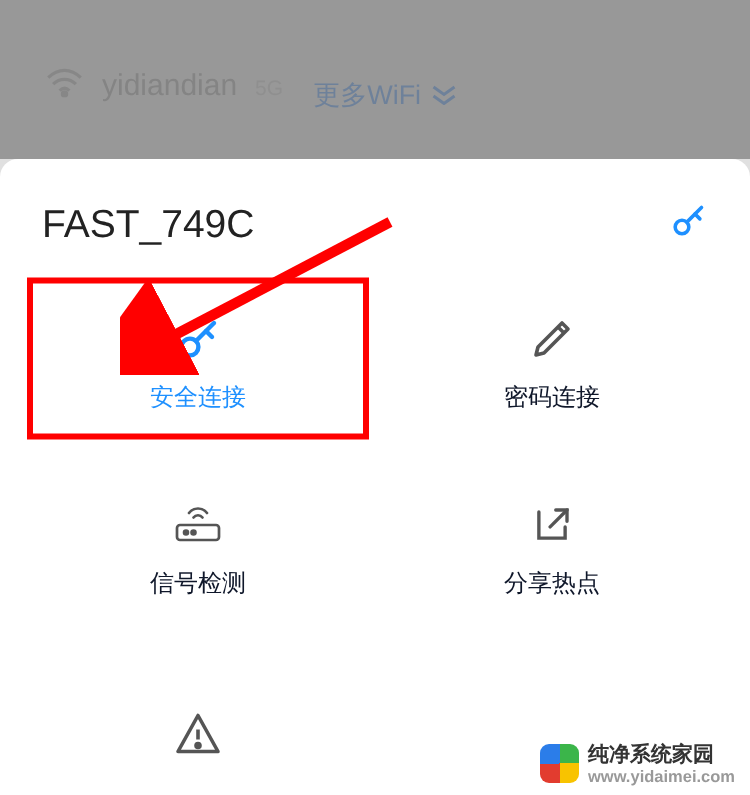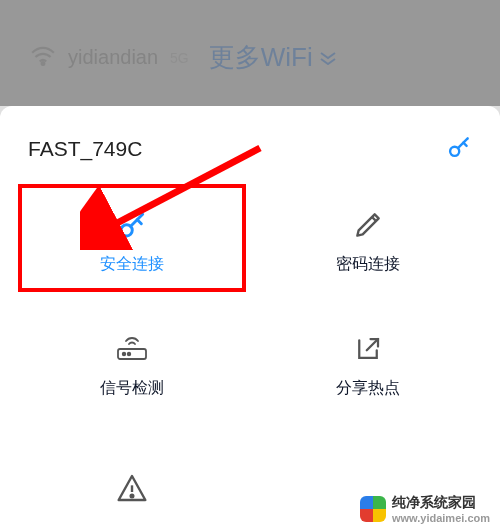--- a/index.html
+++ b/index.html
@@ -22,21 +22,21 @@
       left: 0; right: 0;
       display: flex;
       align-items: center;
       gap: 12px;
       padding: 0 30px;
       opacity: 0.45;
     }
     .bg-wifi-icon { color: #888; }
     .bg-ssid { color: #888; font-size: 20px; }
     .bg-5g { color: #bbb; font-size: 14px; }
-    .bg-more-wifi { color: #2b7de9; font-size: 26px; margin-left: 8px; display: flex; align-items: center; gap: 6px;}
+    .bg-more-wifi { color: #2b7de9; font-size: 18px; margin-left: 8px; display: flex; align-items: center; gap: 6px; margin-top: 11px;}
     .dim-overlay {
       position: absolute;
       top: 0; left: 0; right: 0;
       height: 106px;
       background: rgba(80,80,80,0.5);
     }
     .sheet {
       position: absolute;
       top: 106px;
       left: 0; right: 0; bottom: 0;
@@ -45,21 +45,21 @@
       display: flex;
       flex-direction: column;
     }
     .sheet-header {
       display: flex;
       align-items: center;
       justify-content: space-between;
       padding: 28px 28px 18px 28px;
     }
     .sheet-title {
-      font-size: 21px;
+      font-size: 26px;
       color: #222;
       font-weight: 400;
     }
     .key-icon-big { color: #1e90ff; }
     .grid {
       display: grid;
       grid-template-columns: repeat(2, 1fr);
       padding: 8px 14px;
       row-gap: 24px;
     }

